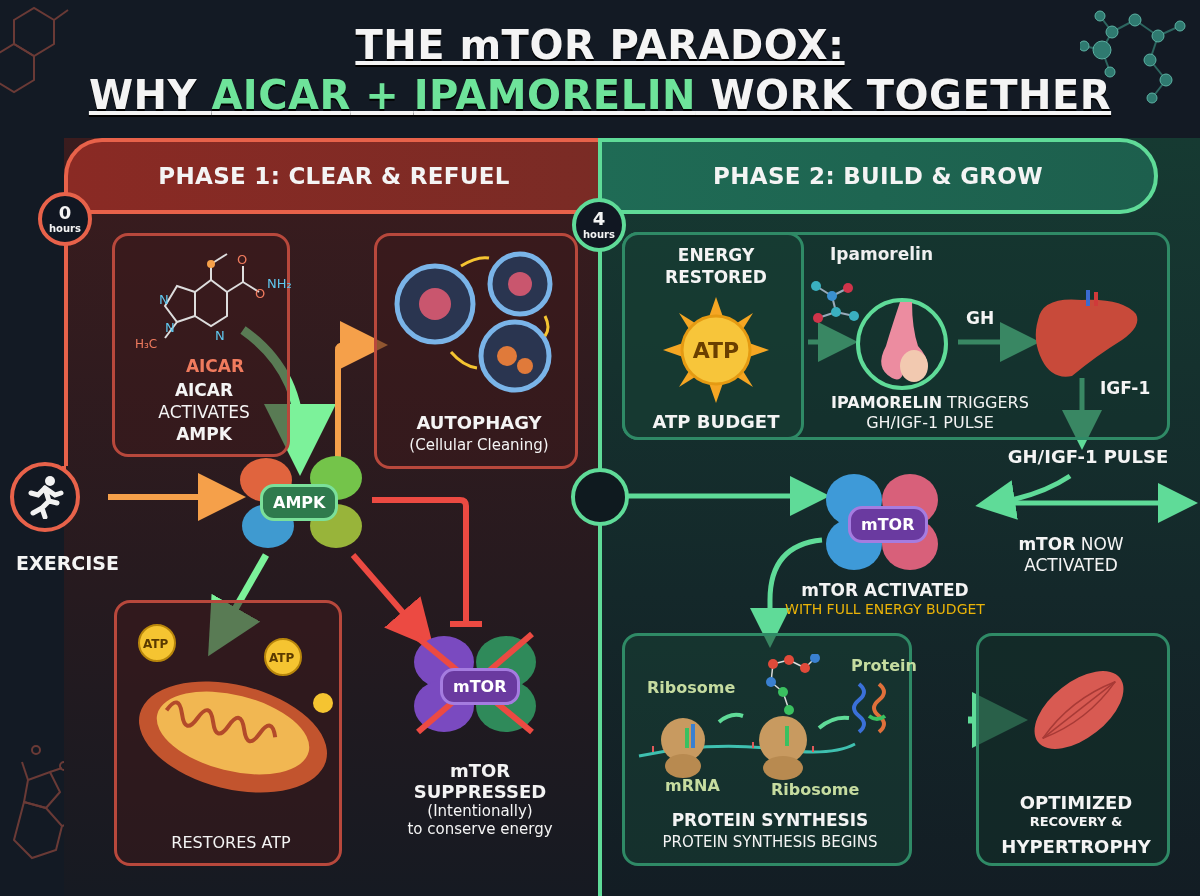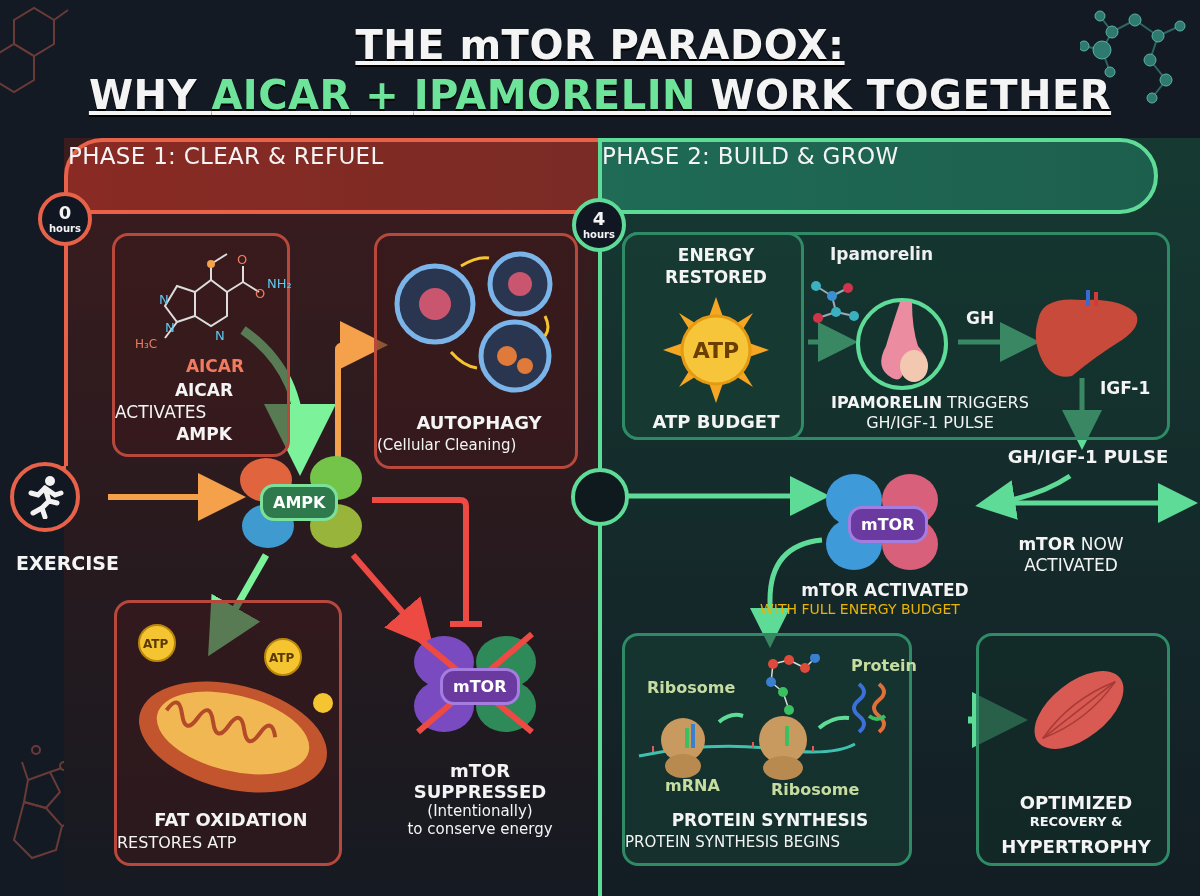--- a/index.html
+++ b/index.html
@@ -33,21 +33,21 @@
     background: linear-gradient(90deg, #8a2a24, #7a2b25);
     border: 4px solid #e8624a; border-right: none; border-bottom-width: 4px;
     border-top-left-radius: 38px;
   }
   .phase2-head {
     left: 598px; top: 138px; width: 560px; height: 76px;
     background: linear-gradient(90deg, #1f6b55, #1d5f4d);
     border: 4px solid #5fdb98;
     border-top-right-radius: 38px; border-bottom-right-radius: 38px;
   }
-  .phase-title { font-weight: 400; font-size: 23px; margin-top: 1px; letter-spacing: 0.3px; }
+  .phase-title { font-weight: 700; font-size: 23px; text-align: center; margin-top: 21px; letter-spacing: 0.3px; }
   .phase-sub { font-size: 16px; text-align: center; margin-top: 2px; color: #f1f1f1; }
 
   
   .vline { width: 4px; }
 
   .hour-badge {
     width: 54px; height: 54px; border-radius: 50%;
     background: #111722; border: 4px solid #e8624a;
     display: flex; flex-direction: column; align-items: center; justify-content: center;
     line-height: 1;
@@ -56,21 +56,21 @@
   .hour-badge .num { font-weight: 800; font-size: 18px; }
   .hour-badge .unit { font-size: 10px; font-weight: 700; margin-top: 2px; }
 
   .card {
     border: 3px solid #b8483c; border-radius: 16px;
     background: rgba(60, 26, 28, 0.55);
   }
   .card.green { border-color: #2f8a66; background: rgba(24, 64, 52, 0.55); }
 
   .label-b { font-weight: 800; text-align: center; }
-  .label-n { }
+  .label-n { text-align: center; }
 
   .circle-node {
     width: 70px; height: 70px; border-radius: 50%; border: 4px solid #e8624a;
     background: #121822; display:flex; align-items:center; justify-content:center;
   }
   .circle-node.green { border-color: #5fdb98; background: #0f1a1f; }
 
   .complex-label {
     background: #2f7a4d; border: 3px solid #7be09a; border-radius: 14px;
     font-weight: 800; font-size: 16px; padding: 6px 10px; color:#fff;
@@ -247,21 +247,20 @@
   <svg class="abs" style="left:6px;top:14px" width="216" height="186" viewBox="0 0 216 186">
     <ellipse cx="110" cy="120" rx="96" ry="52" fill="#c2542e" transform="rotate(14 110 120)"></ellipse>
     <ellipse cx="110" cy="116" rx="78" ry="38" fill="#f1b752" transform="rotate(14 110 116)"></ellipse>
     <path d="M40 110 q8 -20 16 0 q8 20 16 0 q8 -20 16 0 q8 20 16 0 q8 -20 16 0 q8 20 16 0 q8 -20 16 0" stroke="#b34a2a" stroke-width="4" fill="none" transform="rotate(14 110 116)"></path>
     <circle cx="34" cy="26" r="18" fill="#f5c431" stroke="#b8860b" stroke-width="2"></circle>
     <circle cx="160" cy="40" r="18" fill="#f5c431" stroke="#b8860b" stroke-width="2"></circle>
     <circle cx="200" cy="86" r="10" fill="#f5c431"></circle>
     <text x="20" y="31" font-size="12" font-weight="bold" fill="#5a3a00" font-family="DejaVu Sans, sans-serif">ATP</text>
     <text x="146" y="45" font-size="12" font-weight="bold" fill="#5a3a00" font-family="DejaVu Sans, sans-serif">ATP</text>
   </svg>
-  <div class="abs label-b" style="left:0;top:206px;width:228px;font-size:18px">FAT OXIDATION</div>
   <div class="abs label-n" style="left:0;top:230px;width:228px;font-size:16px">RESTORES ATP</div>
 </div>
 
 <div class="abs" style="left:410px;top:628px;width:130px;height:110px">
   <svg class="abs" style="left:0;top:0" width="130" height="110" viewBox="0 0 130 110">
     <ellipse cx="34" cy="34" rx="30" ry="26" fill="#7a4ac0"></ellipse>
     <ellipse cx="96" cy="34" rx="30" ry="26" fill="#2f8a5a"></ellipse>
     <ellipse cx="34" cy="78" rx="30" ry="26" fill="#7a4ac0"></ellipse>
     <ellipse cx="96" cy="78" rx="30" ry="26" fill="#2f8a5a"></ellipse>
     <line x1="8" y1="104" x2="122" y2="6" stroke="#ec4a42" stroke-width="6"></line>

